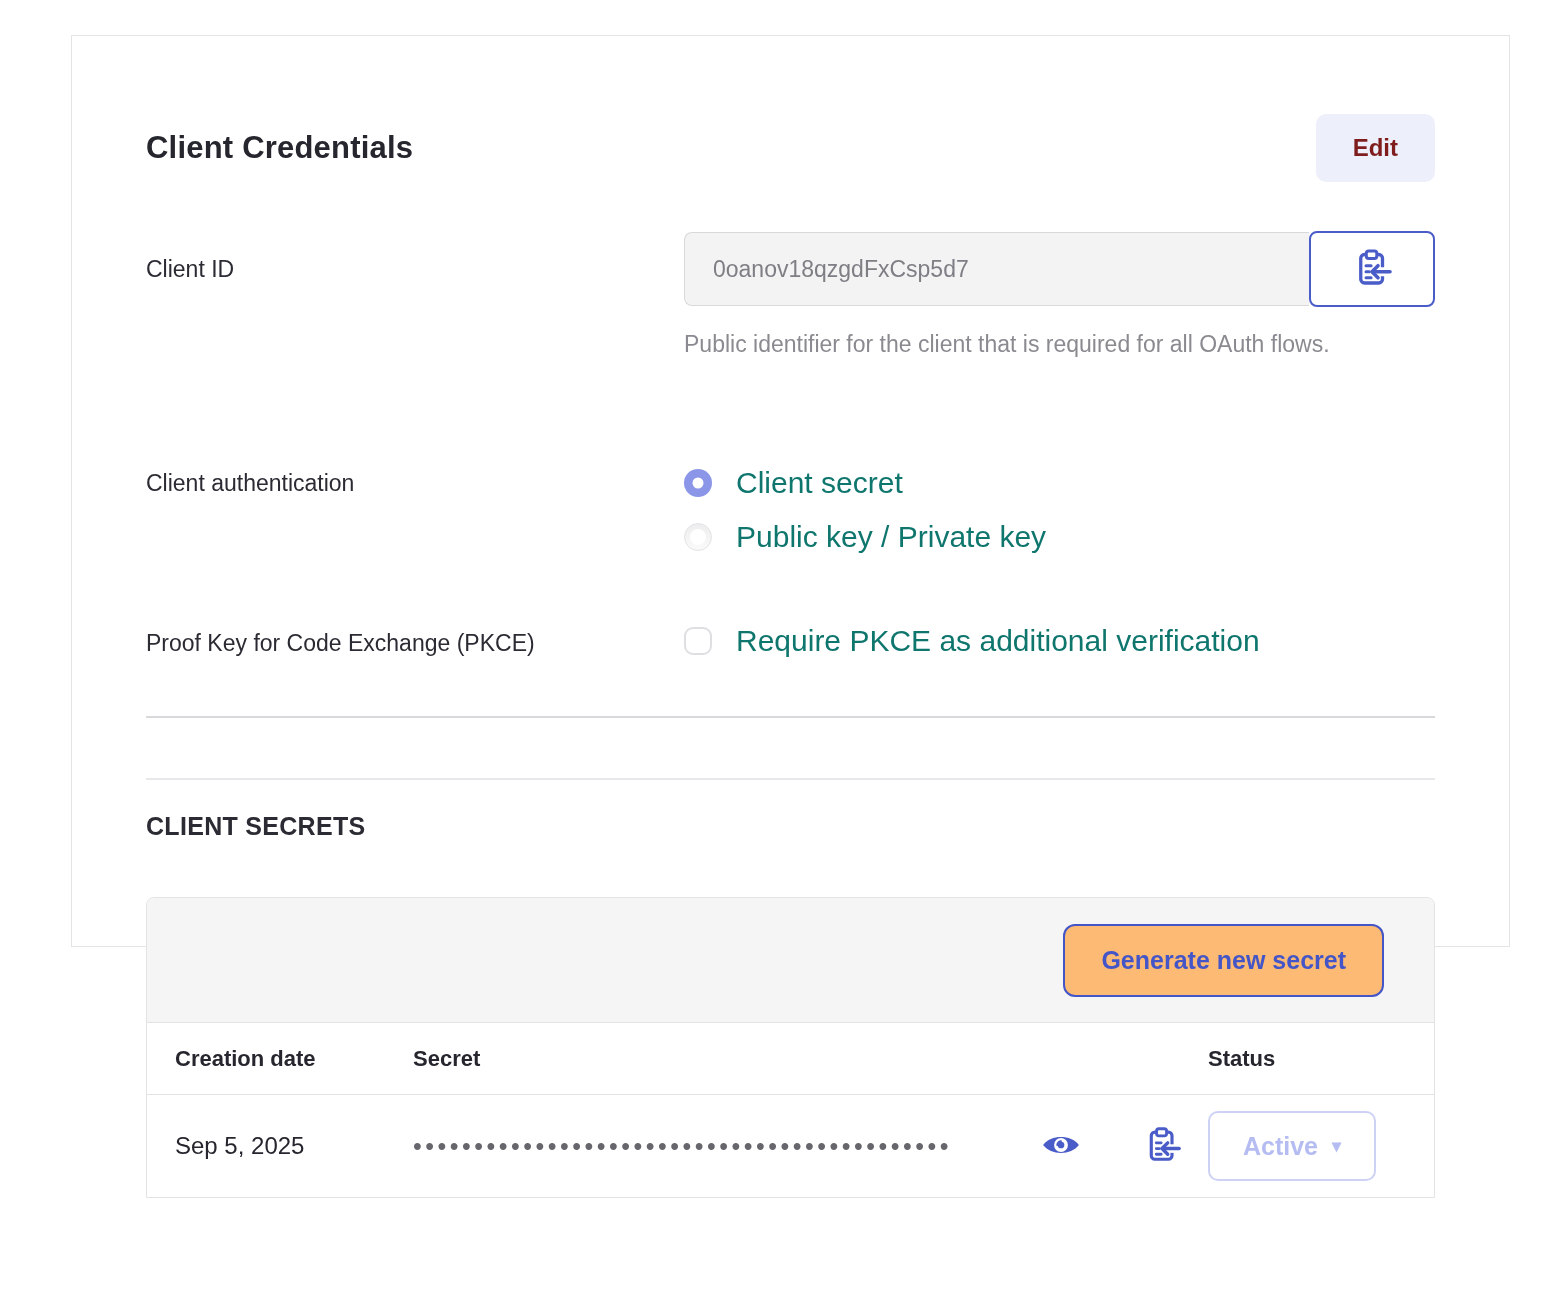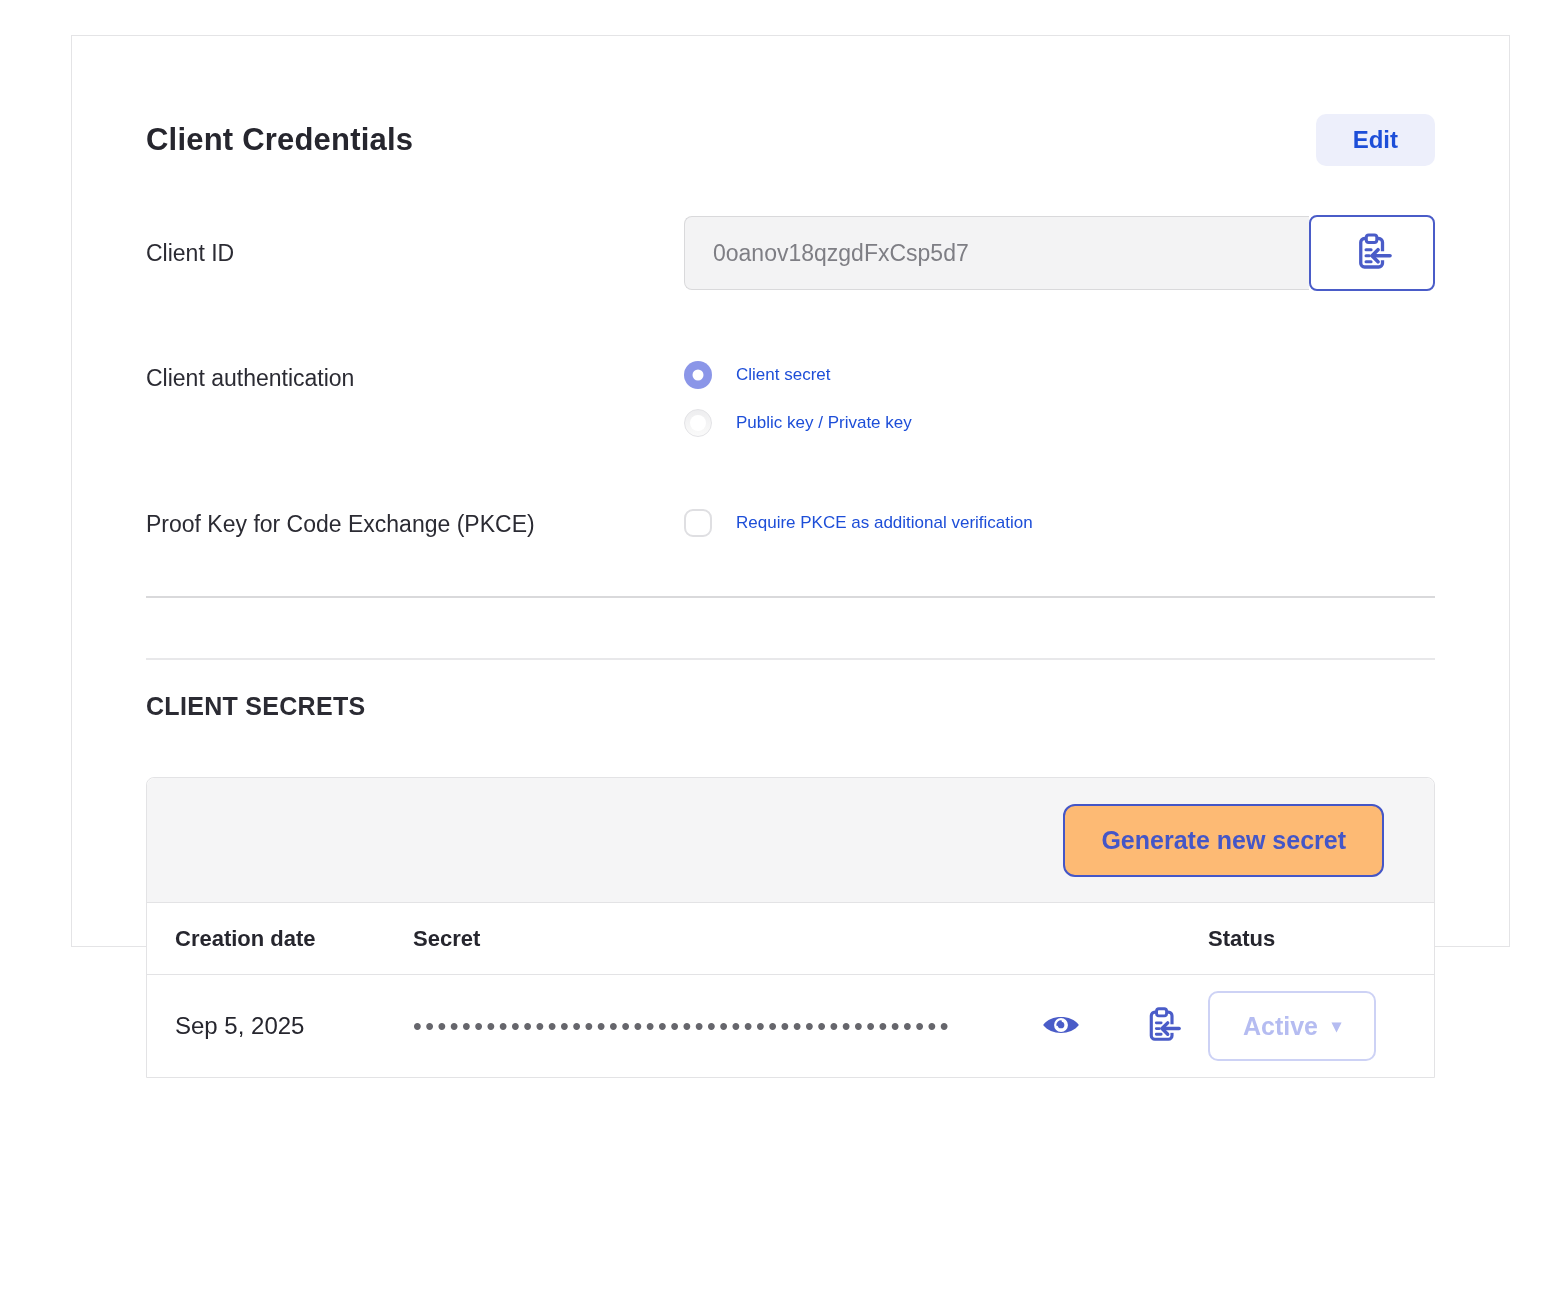--- a/index.html
+++ b/index.html
@@ -20,24 +20,24 @@
   
   .cc-header {
     display: flex; align-items: center; justify-content: space-between;
     margin-bottom: 50px;
   }
   .cc-title {
     font-size: 31px; font-weight: 700; letter-spacing: .2px; color: #26262e;
   }
   .edit-btn {
     border: none; cursor: pointer;
-    background: #edeffb; color: #1d4ed8;
+    background: #edeffb; color: #7f1d1d;
     font-family: "Liberation Sans", sans-serif;
     font-size: 24px; font-weight: 700;
-    padding: 12px 37px; border-radius: 10px;
+    padding: 20px 37px; border-radius: 10px;
   }
   
   .form-row { display: flex; align-items: flex-start; }
   .form-label {
     width: 538px; flex: 0 0 538px;
     font-size: 23px; color: #2b2b33; padding-top: 4px;
   }
   .row-clientid .form-label { padding-top: 24px; }
   .control-col { flex: 1 1 auto; }
   .id-line { display: flex; align-items: flex-start; }
@@ -54,21 +54,21 @@
     width: 126px; height: 76px; margin-top: -1px;
     background: #ffffff;
     border: 2px solid #4a5cc8; border-radius: 8px;
     display: flex; align-items: center; justify-content: center;
     cursor: pointer;
   }
   .help-text {
     margin-top: 13px; max-width: 700px;
     font-size: 23px; line-height: 48px; color: #8a8a90;
   }
-  .row-auth { margin-top: 70px; }
+  .row-auth { margin-top: 98px; }
   .radio-group { display: flex; flex-direction: column; gap: 20px; }
   .radio-option { display: flex; align-items: center; gap: 24px; cursor: pointer; }
   .radio {
     width: 28px; height: 28px; border-radius: 50%;
     position: relative; flex: 0 0 28px;
   }
   .radio.selected { background: #8b96e8; }
   .radio.selected::after {
     content: ""; position: absolute; left: 50%; top: 50%;
     width: 11px; height: 11px; border-radius: 50%;
@@ -76,21 +76,21 @@
   }
   .radio.unselected {
     background: linear-gradient(#ededef, #fafafa);
     border: 1px solid #e3e3e6;
   }
   .radio.unselected::after {
     content: ""; position: absolute; left: 50%; top: 50%;
     width: 16px; height: 16px; border-radius: 50%;
     background: #ffffff; transform: translate(-50%, -50%);
   }
-  .option-label { font-size: 17px; color: #1d4ed8; }
+  .option-label { font-size: 30px; color: #0f766e; }
   .row-pkce { margin-top: 70px; align-items: center; }
   .pkce-line { display: flex; align-items: center; gap: 24px; }
   .checkbox {
     width: 28px; height: 28px; border-radius: 9px; flex: 0 0 28px;
     background: #ffffff; border: 2px solid #dfdfe2; cursor: pointer;
   }
   .divider1 { border: none; border-top: 2px solid #d9d9db; margin-top: 58px; }
   .divider2 { border: none; border-top: 2px solid #e8e8ea; margin-top: 60px; }
   
   .secrets-heading {
@@ -176,20 +176,21 @@
               <rect x="6.5" y="5" width="14.5" height="19" rx="2.5" stroke="#4a5cc8" stroke-width="2.2"></rect>
               <rect x="10.2" y="2.6" width="7" height="5" rx="1.6" fill="#ffffff" stroke="#4a5cc8" stroke-width="2"></rect>
               <path d="M10 12.5h3.4M10 16.5h2.2M10 20.5h3.4" stroke="#4a5cc8" stroke-width="2" stroke-linecap="round"></path>
               <path d="M26 16.5H14" stroke="#ffffff" stroke-width="6"></path>
               <path d="M26 16.5H14.5" stroke="#4a5cc8" stroke-width="2.4" stroke-linecap="round"></path>
               <path d="M18 12.5 L14 16.5 L18 20.5" stroke="#4a5cc8" stroke-width="2.4" stroke-linecap="round" stroke-linejoin="round" fill="none"></path>
             </svg>
           </span>
         </button>
       </div>
+      <div class="help-text">Public identifier for the client that is required for all OAuth flows.</div>
     </div>
   </div>
 
   <div class="form-row row-auth">
     <div class="form-label">Client authentication</div>
     <div class="control-col">
       <div class="radio-group">
         <div class="radio-option">
           <span class="radio selected"></span>
           <span class="option-label">Client secret</span>

